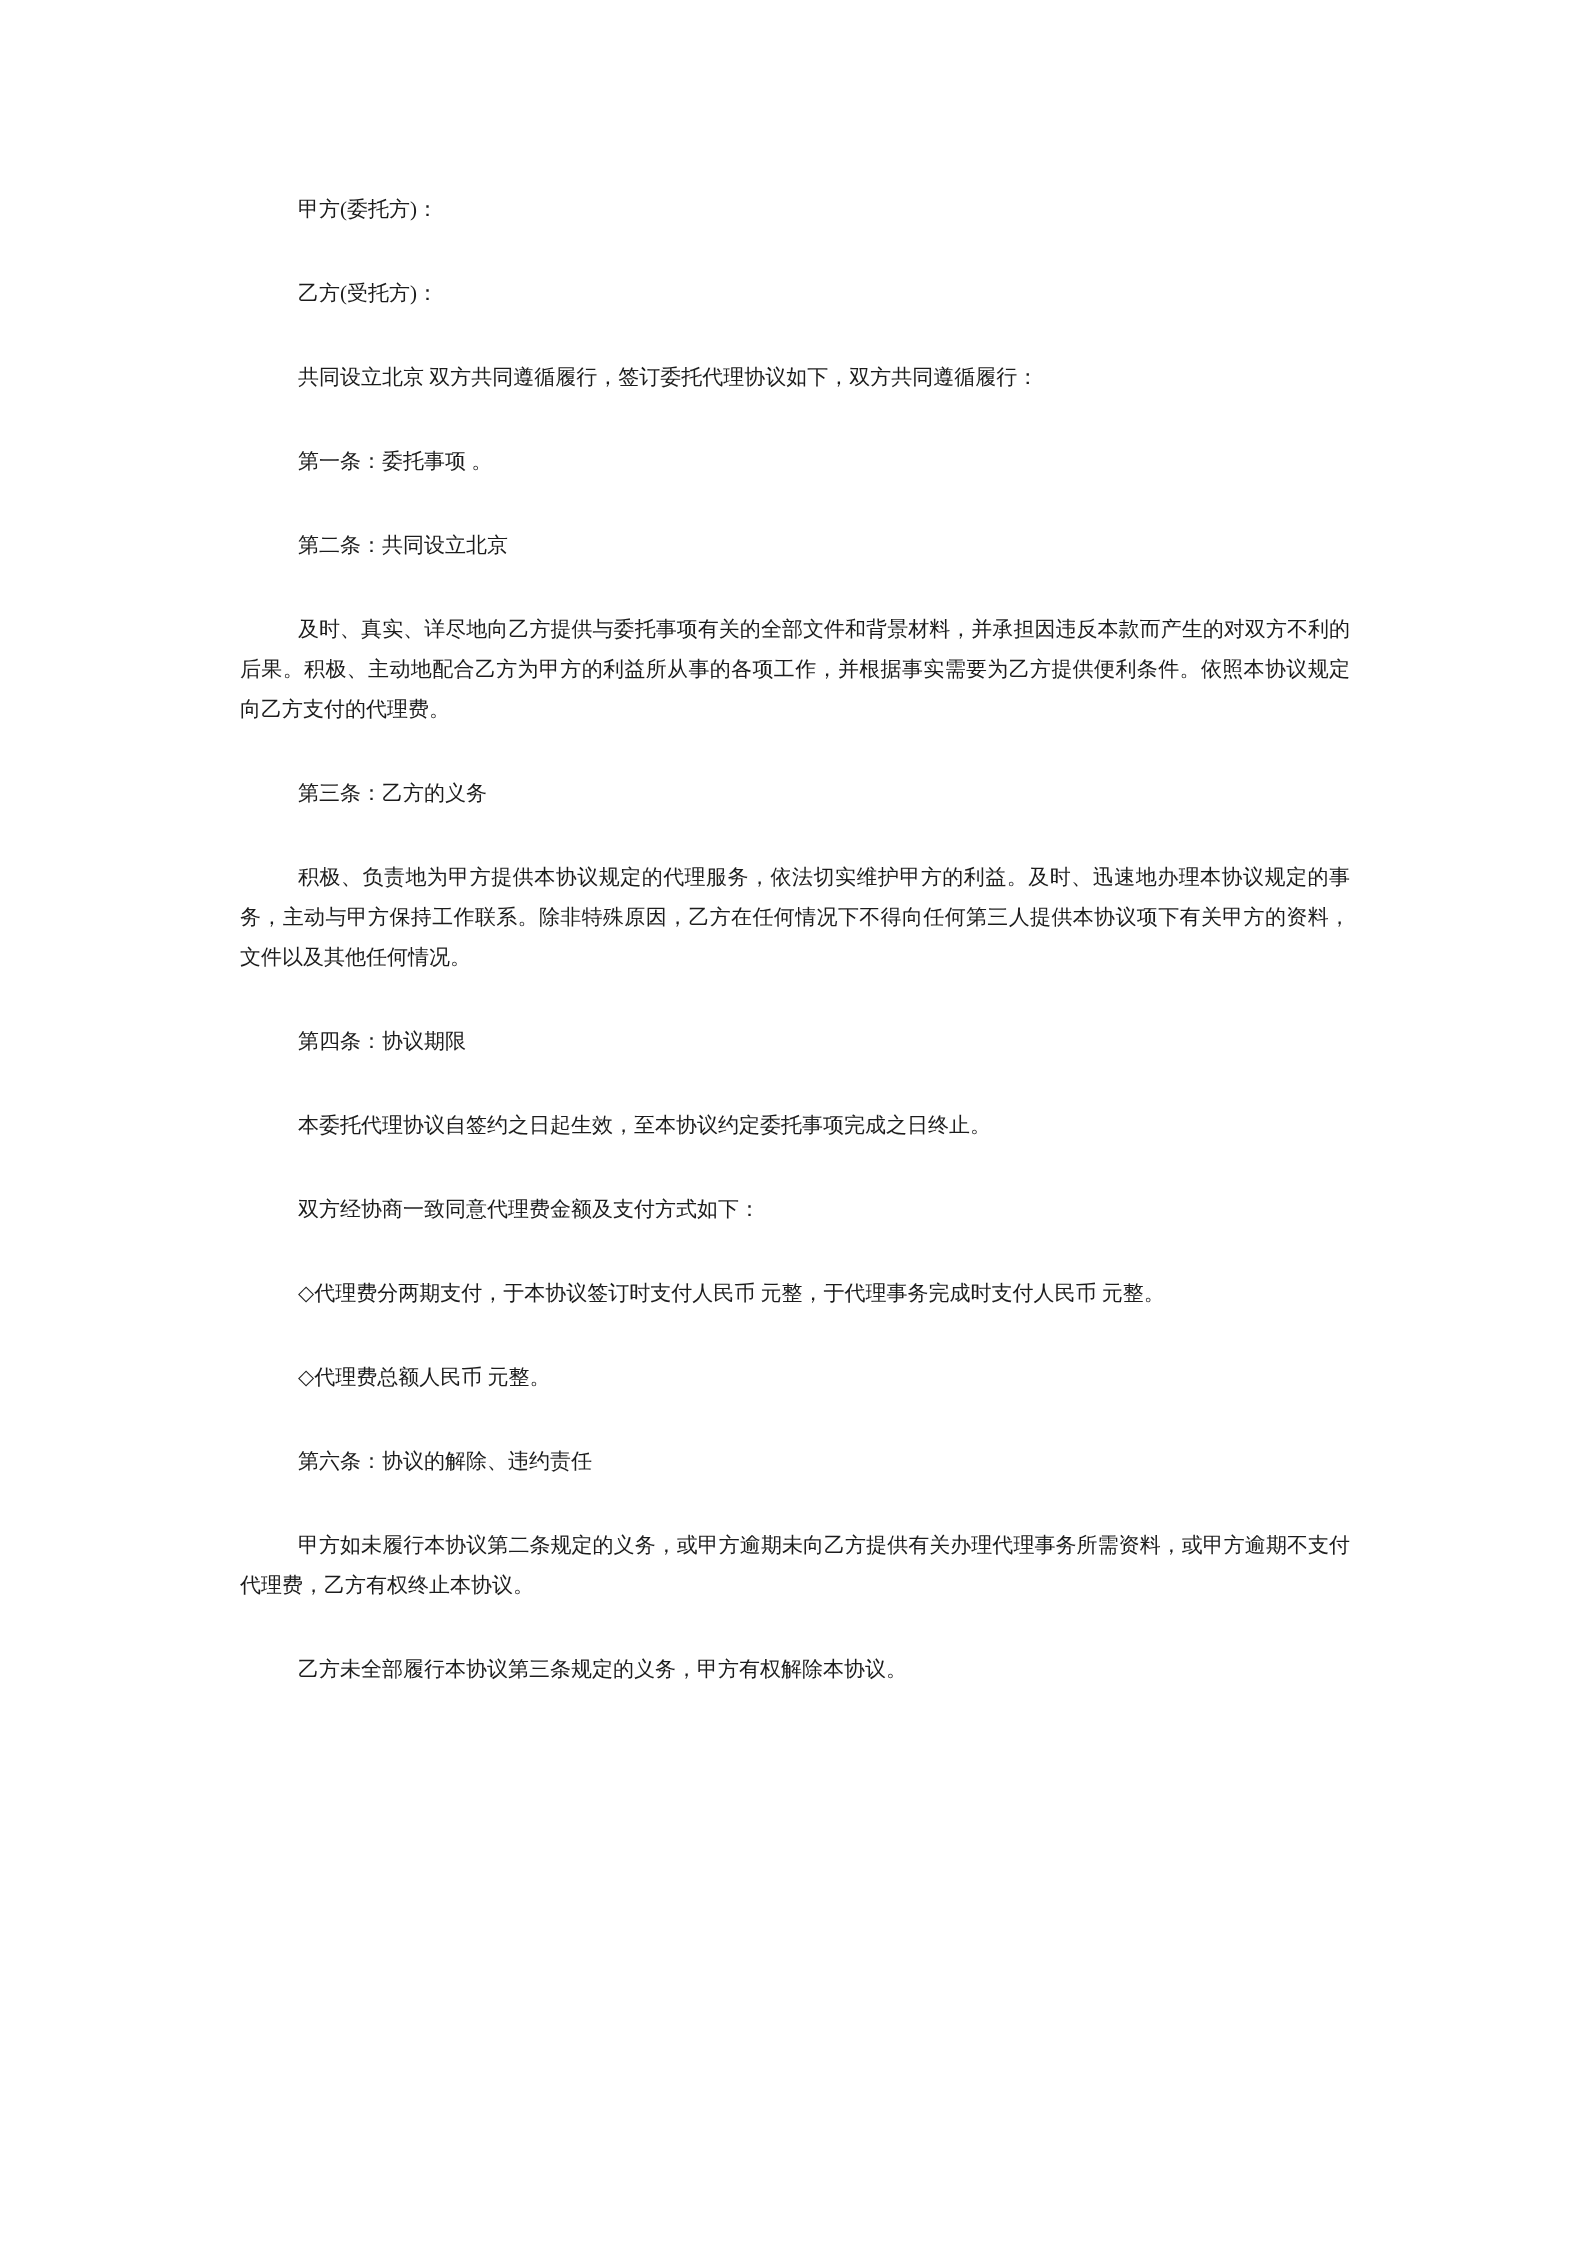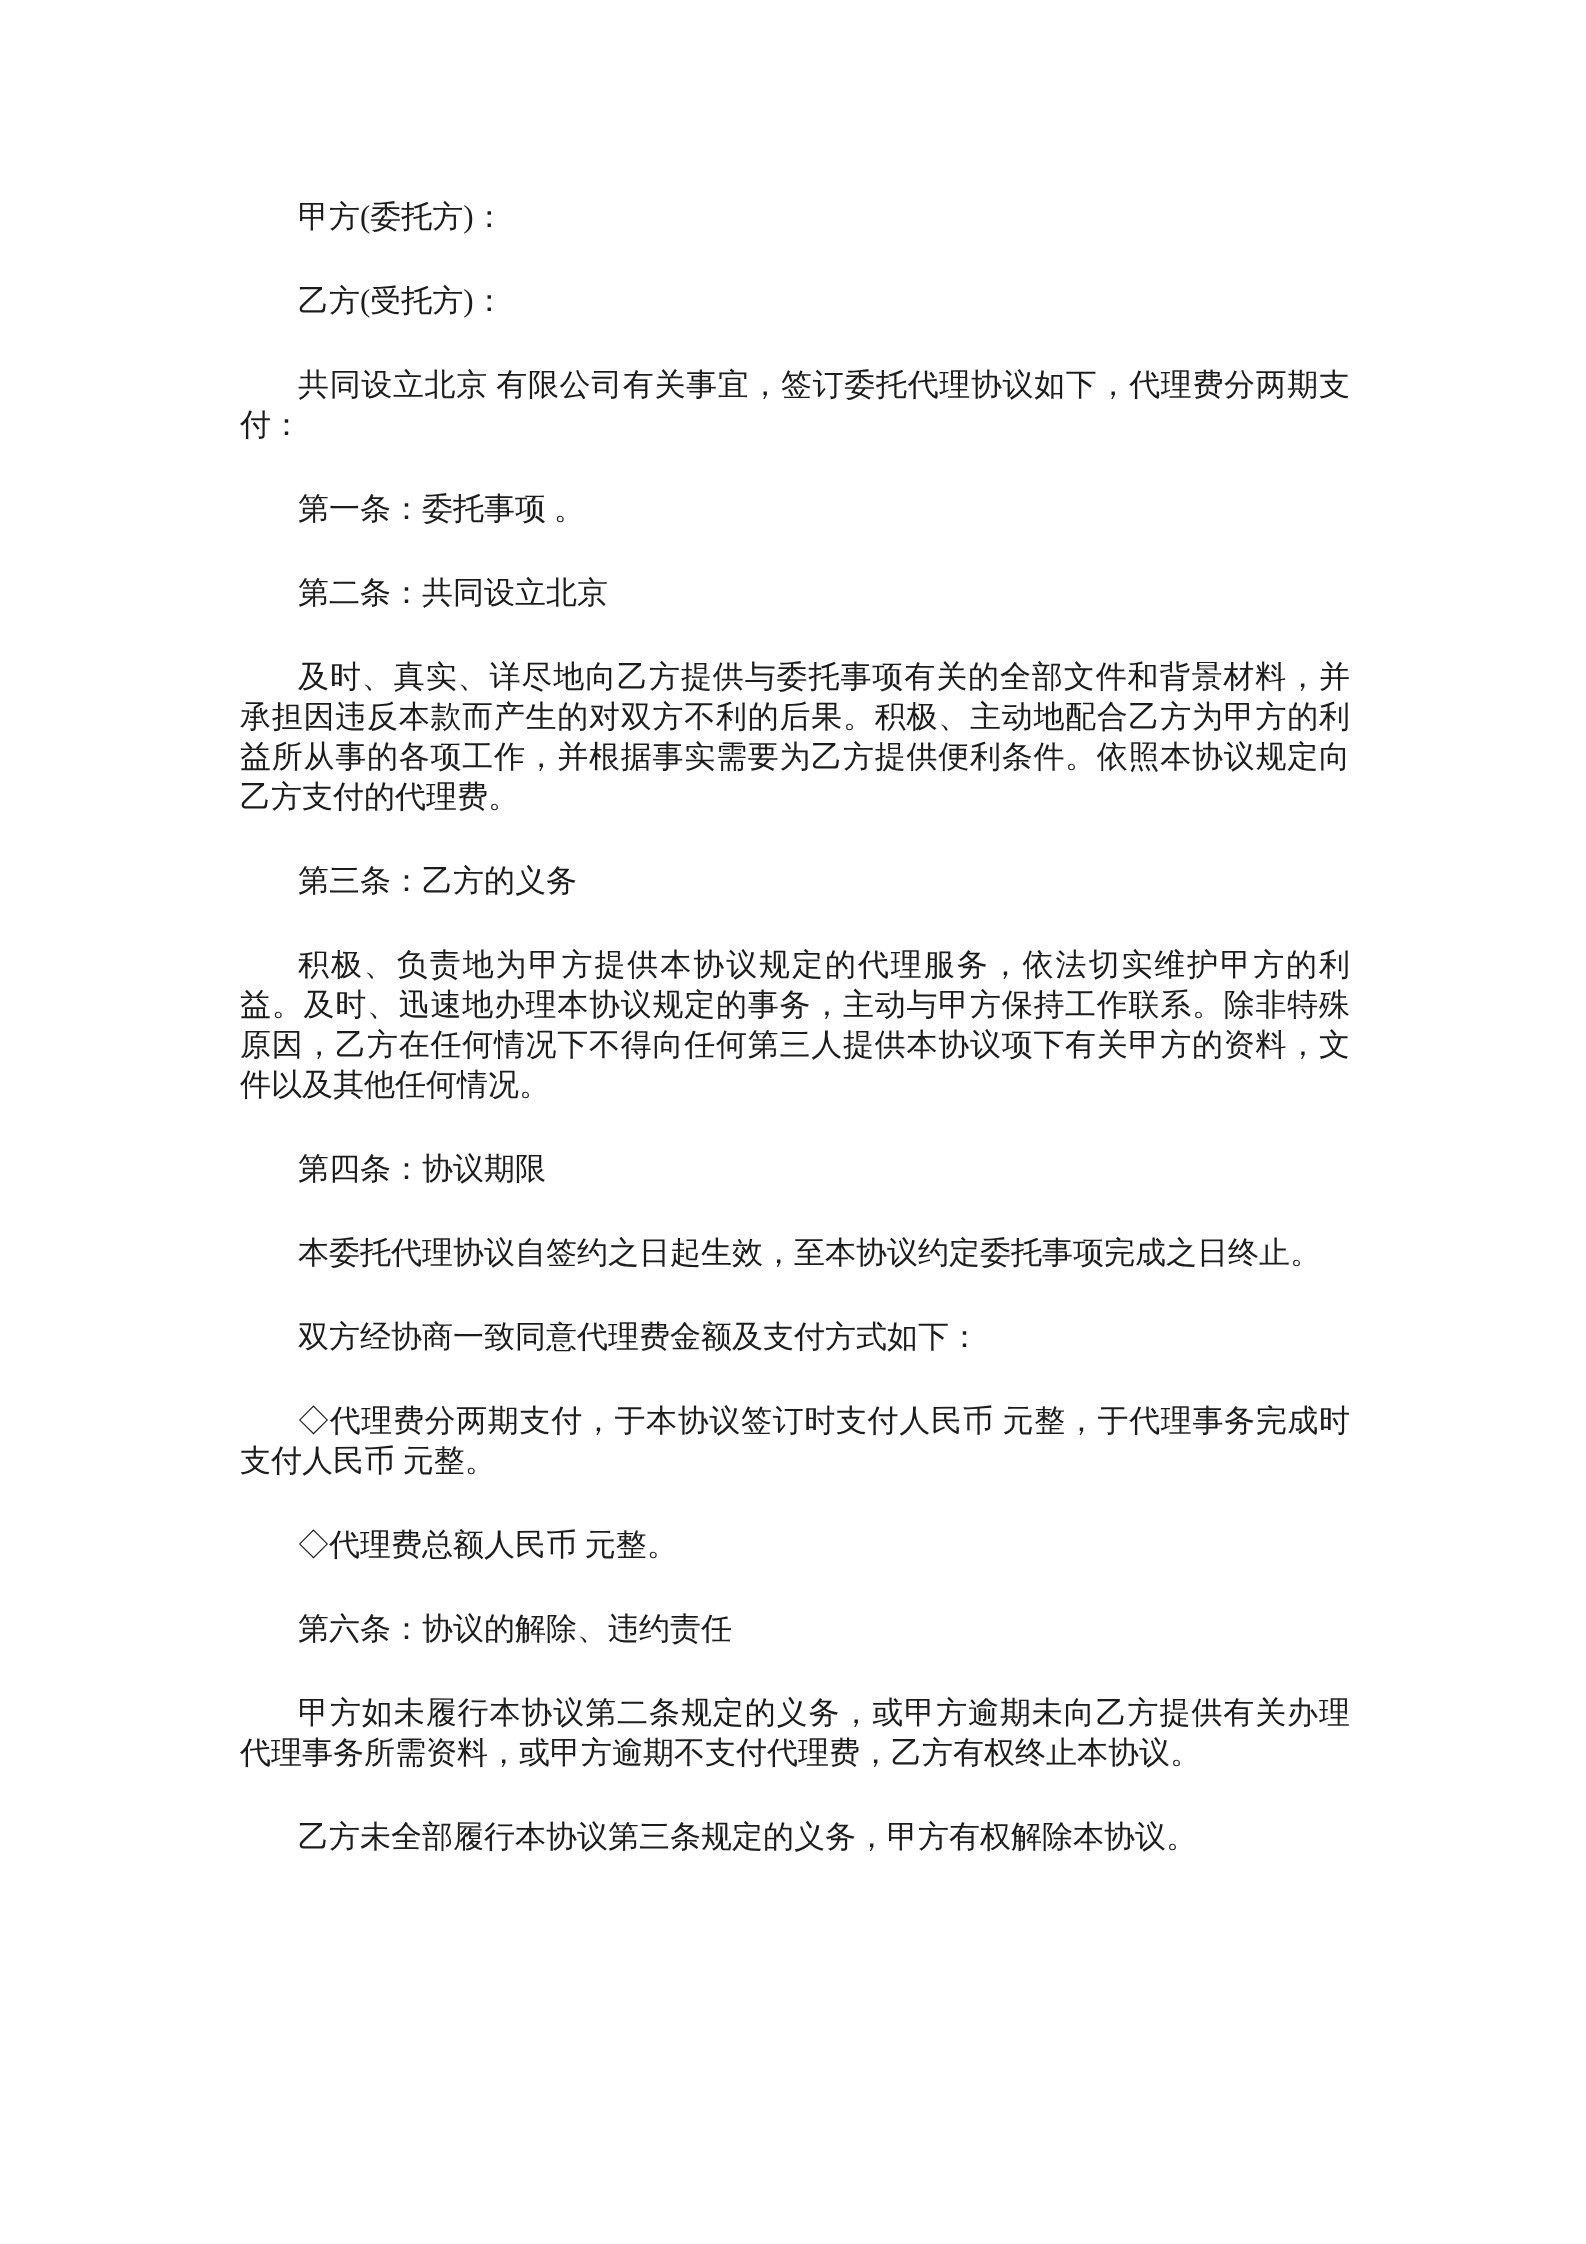--- a/index.html
+++ b/index.html
@@ -23,39 +23,38 @@
     background: #ffffff;
     overflow: hidden;
   }
   .content {
     position: absolute;
     left: 240px;
     top: 189px;
     width: 1110px;
   }
   p.doc-para {
-    margin: 8px 0 44px 0;
-    font-size: 31px;
+    margin: 0 0 44px 0;
+    font-size: 21px;
     line-height: 40px;
     color: #1c1c1c;
     text-indent: 58px;
     text-align: justify;
     word-break: break-all;
-    font-family: Liberation Serif, serif;
   }
 </style>
 </head>
 <body>
 
 <main class="page">
   <section class="content">
 
   <p class="doc-para">甲方(委托方)：</p>
       <p class="doc-para">乙方(受托方)：</p>
-      <p class="doc-para">共同设立北京 有限公司有关事宜，签订委托代理协议如下，代理费分两期支付：</p>
+      <p class="doc-para">共同设立北京 双方共同遵循履行，签订委托代理协议如下，双方共同遵循履行：</p>
       <p class="doc-para">第一条：委托事项 。</p>
       <p class="doc-para">第二条：共同设立北京</p>
       <p class="doc-para">及时、真实、详尽地向乙方提供与委托事项有关的全部文件和背景材料，并承担因违反本款而产生的对双方不利的后果。积极、主动地配合乙方为甲方的利益所从事的各项工作，并根据事实需要为乙方提供便利条件。依照本协议规定向乙方支付的代理费。</p>
       <p class="doc-para">第三条：乙方的义务</p>
       <p class="doc-para">积极、负责地为甲方提供本协议规定的代理服务，依法切实维护甲方的利益。及时、迅速地办理本协议规定的事务，主动与甲方保持工作联系。除非特殊原因，乙方在任何情况下不得向任何第三人提供本协议项下有关甲方的资料，文件以及其他任何情况。</p>
       <p class="doc-para">第四条：协议期限</p>
       <p class="doc-para">本委托代理协议自签约之日起生效，至本协议约定委托事项完成之日终止。</p>
       <p class="doc-para">双方经协商一致同意代理费金额及支付方式如下：</p>
       <p class="doc-para">◇代理费分两期支付，于本协议签订时支付人民币 元整，于代理事务完成时支付人民币 元整。</p>
       <p class="doc-para">◇代理费总额人民币 元整。</p>

